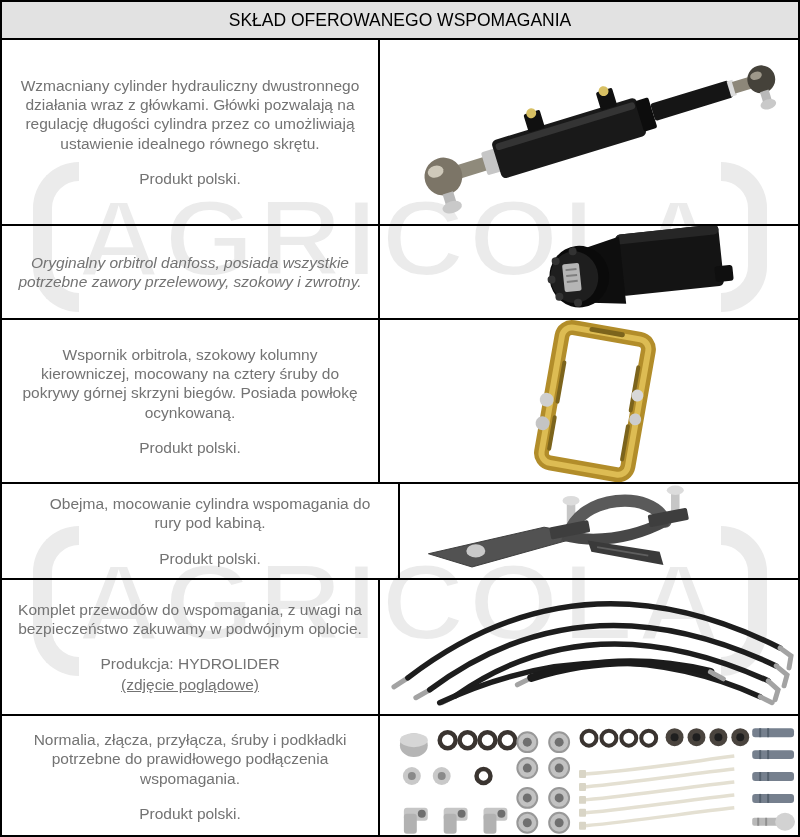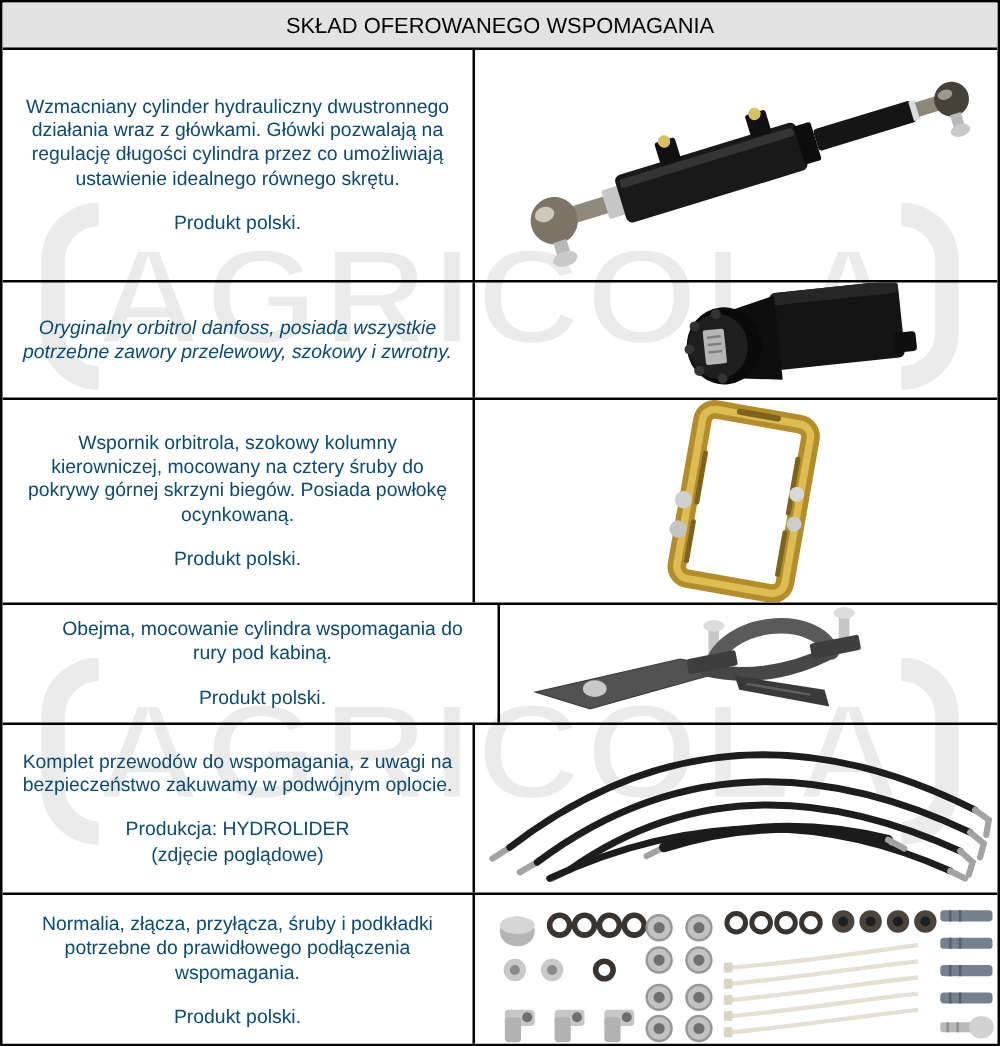--- a/index.html
+++ b/index.html
@@ -40,24 +40,24 @@
     font-weight: normal; font-size: 17.5px; color: #000;
   }
   .row { position: relative; z-index: 2; display: flex; border-bottom: 2px solid #000; }
   .row.r1 { height: 186px; } .row.r2 { height: 94px; font-style: italic; } .row.r3 { height: 164px; }
   .row.r4 { height: 96px; padding-left: 20px; }  .row.r5 { height: 136px; } .row.r6 { height: 121px; border-bottom: none; }
 
   .cell-text {
     width: 378px; border-right: 2px solid #000;
     display: flex; flex-direction: column; align-items: center; justify-content: center;
     text-align: center; padding: 2px 16px;
-    font-size: 15.5px; line-height: 1.24; color: #0c4a6e;
+    font-size: 15.5px; line-height: 1.24; color: #737373;
   }
   .cell-text p { margin: 8px 0; }
-  .cell-text p.tight { margin-top: -6px; }
+  .cell-text p.tight { margin-top: -6px; text-decoration: underline; }
 
   .cell-img { flex: 1; display: flex; align-items: center; justify-content: center; overflow: hidden; }
   .cell-img svg { display: block; }
 </style>
 </head>
 <body>
 
 <div class="sheet">
 
   <div class="wm wm1">

